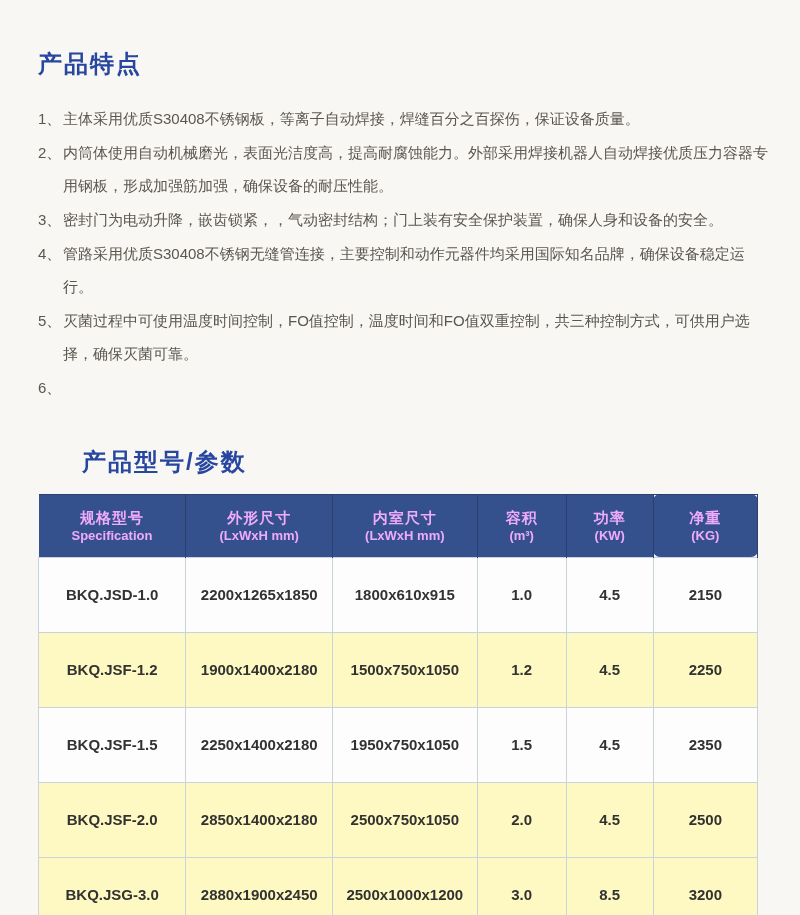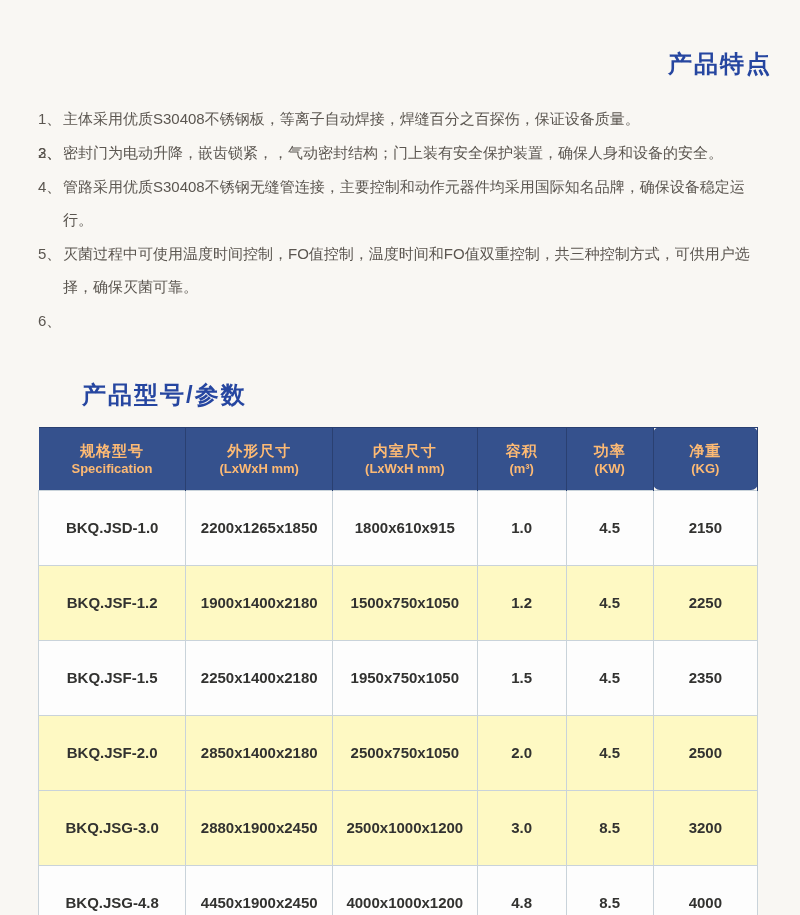--- a/index.html
+++ b/index.html
@@ -12,21 +12,21 @@
   }
   .page{padding:0 28px 0 38px;}
 
   .section-title{
     font-size:24px;
     font-weight:bold;
     color:#2646a0;
     letter-spacing:2px;
     line-height:1;
   }
-  .features-title{padding-top:36px;text-align:right;}
+  .features-title{padding-top:36px;}
   .specs-title{padding-top:60px;margin-left:44px;}
 
   .features-list{
     list-style:none;
     margin:26px 0 0 0;
     padding:0;
     width:734px;
     font-size:15px;
     line-height:33px;
   }
@@ -41,21 +41,21 @@
   }
 
   .spec-table{
     margin-top:14px;
     width:720px;
     border-collapse:collapse;
     table-layout:fixed;
   }
   .spec-table thead th{
     background:#35518d;
-    color:#fdba74;
+    color:#f0abfc;
     height:62px;
     padding:0;
     border-right:1px solid #2a4071;
     border-top:1px solid #2a4071;
     vertical-align:middle;
     font-weight:bold;
   }
   .spec-table thead th:last-child{border-right:1px solid #2a4071;border-radius:7px;}
   .th-zh{font-size:15px;line-height:1.4;letter-spacing:1px;}
   .th-sub{font-size:13px;line-height:1.3;letter-spacing:0;}
@@ -79,20 +79,21 @@
 
   <h1 class="section-title features-title">产品特点</h1>
 
   <ul class="features-list">
     <li>
       <span class="feature-num">1、</span>
       <span class="feature-text">主体采用优质S30408不锈钢板，等离子自动焊接，焊缝百分之百探伤，保证设备质量。</span>
     </li>
     <li>
       <span class="feature-num">2、</span>
+      <span class="feature-text">内筒体使用自动机械磨光，表面光洁度高，提高耐腐蚀能力。外部采用焊接机器人自动焊接优质压力容器专用钢板，形成加强筋加强，确保设备的耐压性能。</span>
     </li>
     <li>
       <span class="feature-num">3、</span>
       <span class="feature-text">密封门为电动升降，嵌齿锁紧，，气动密封结构；门上装有安全保护装置，确保人身和设备的安全。</span>
     </li>
     <li>
       <span class="feature-num">4、</span>
       <span class="feature-text">管路采用优质S30408不锈钢无缝管连接，主要控制和动作元器件均采用国际知名品牌，确保设备稳定运行。</span>
     </li>
     <li>

